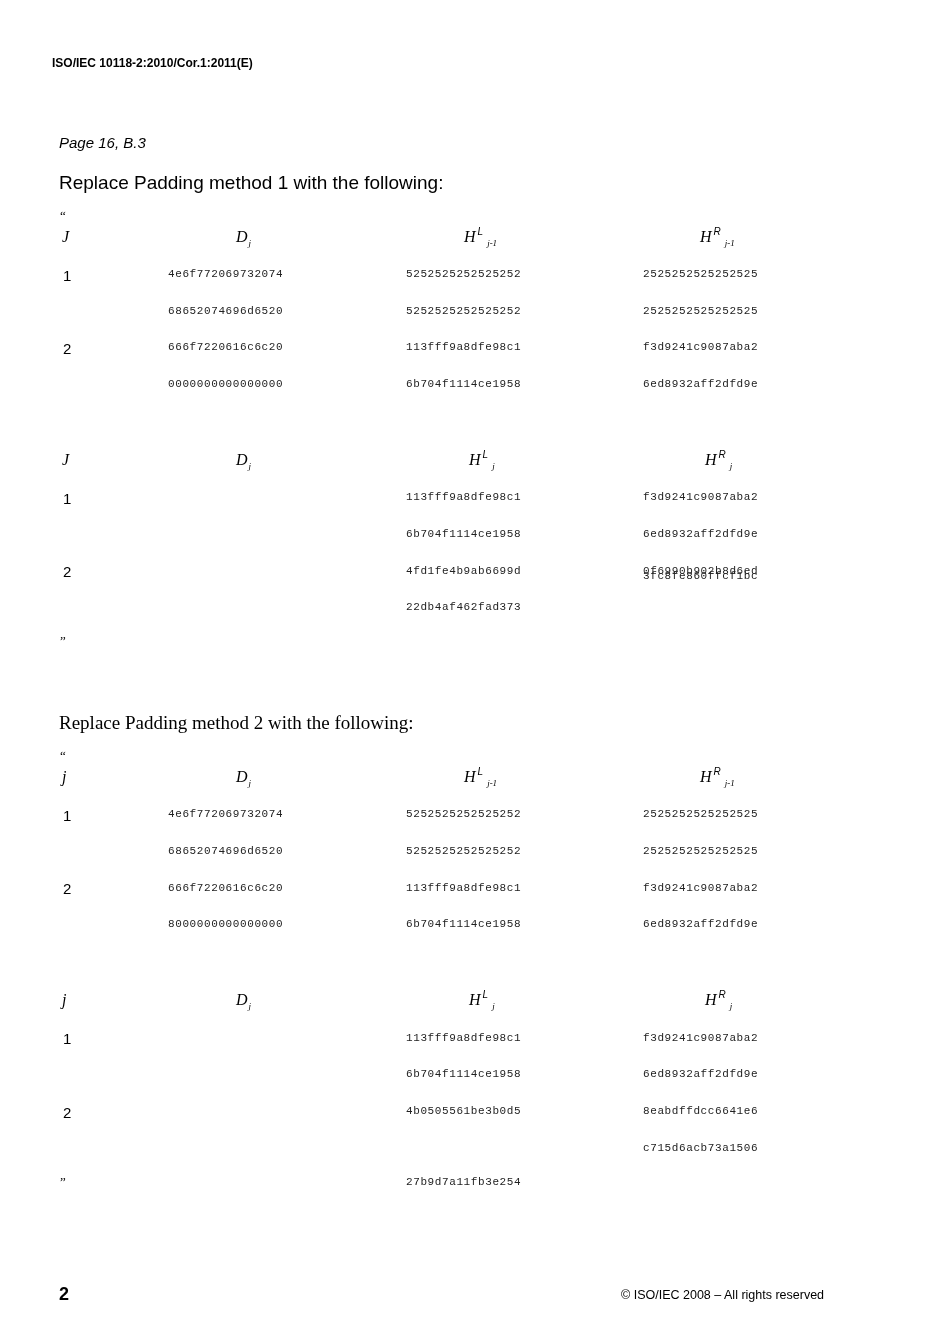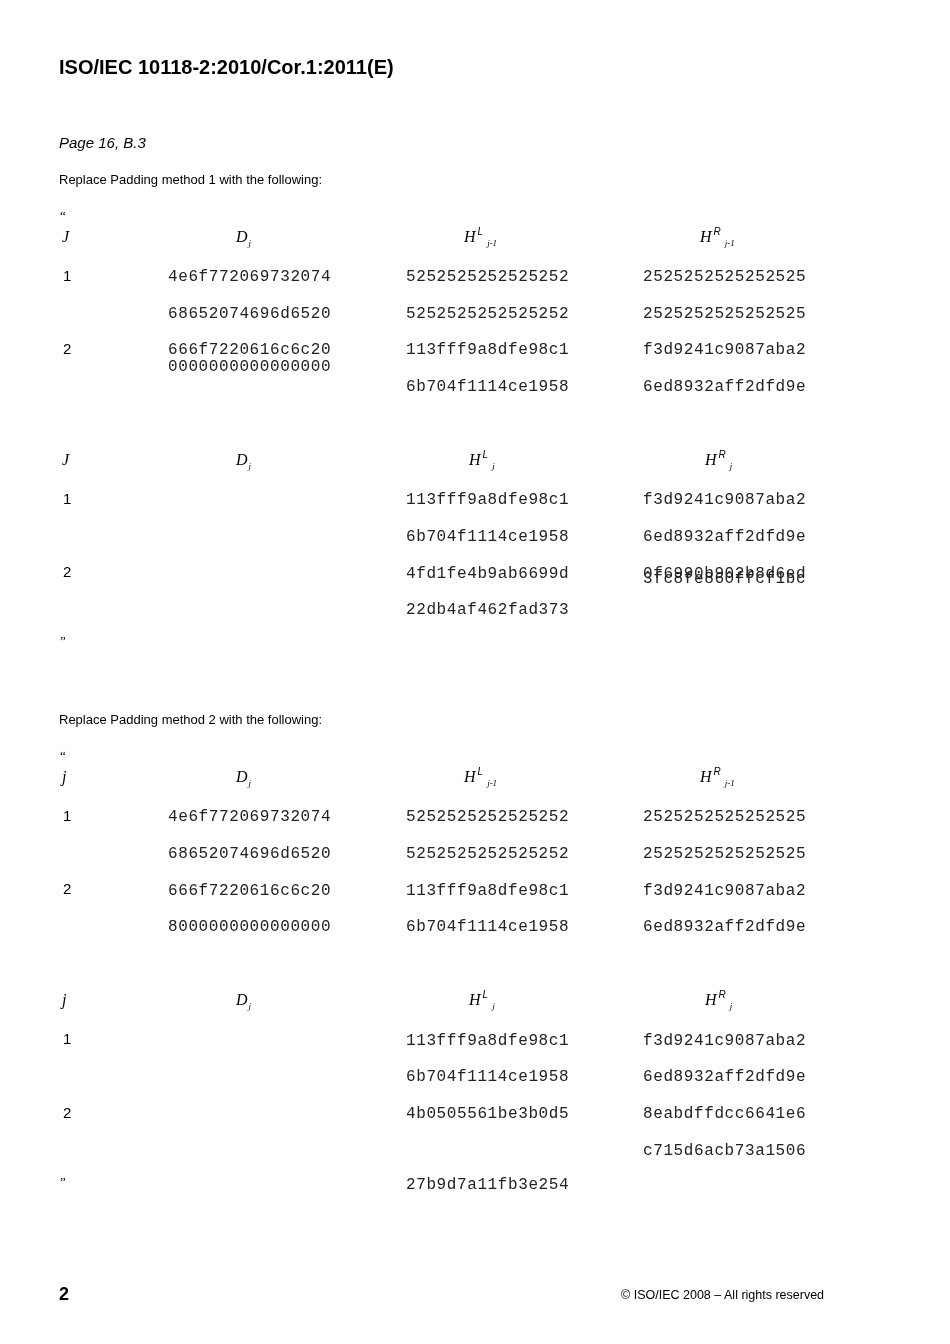--- a/index.html
+++ b/index.html
@@ -1,27 +1,27 @@
 <!DOCTYPE html>
 <html><head>
 <meta charset="utf-8">
 <style>
   html, body { margin: 0; padding: 0; background: #ffffff; }
   body { width: 950px; height: 1344px; position: relative; overflow: hidden; color: #000; font-family: "Liberation Sans", sans-serif; }
   .abs { position: absolute; }
-  .doc-header { left: 59px; top: 56px; font-size: 20px; font-weight: bold; }
+  .doc-header { left: 52px; top: 56px; font-size: 12px; font-weight: bold; }
   .page-ref { left: 59px; top: 134px; font-size: 15px; font-style: italic; }
-  .instr { left: 59px; font-size: 13px; }
+  .instr { left: 59px; font-size: 19px; }
   .quote { left: 60px; font-family: "Liberation Serif", serif; font-size: 13px; }
   .col-head { font-family: "Liberation Serif", serif; font-style: italic; font-size: 16px; white-space: nowrap; }
   .col-head .sup { font-family: "Liberation Sans", sans-serif; font-size: 10px; position: relative; top: -7px; margin-left: 2px; }
   .col-head .sub { font-size: 9px; position: relative; top: 4px; margin-left: 1px; }
   .col-head .sub2 { font-size: 9px; position: relative; top: 4px; margin-left: 4px; }
   .jnum { font-size: 15px; left: 63px; }
-  .hex { font-family: "Liberation Mono", monospace; font-size: 16px; letter-spacing: 0.6px; color: #222; white-space: nowrap; }
+  .hex { font-family: "Liberation Mono", monospace; font-size: 11px; letter-spacing: 0.6px; color: #222; white-space: nowrap; }
   .cD { left: 168px; }
   .cHL { left: 406px; }
   .cHR { left: 643px; }
   .footer-page { left: 59px; top: 1284px; font-size: 18px; font-weight: bold; }
   .footer-copy { left: 621px; top: 1288px; font-size: 12.5px; }
 </style>
 </head>
 <body>
 
 <div class="abs doc-header">ISO/IEC 10118-2:2010/Cor.1:2011(E)</div>
@@ -43,21 +43,21 @@
 
   <div class="abs hex cD" style="top:305px;">68652074696d6520</div>
   <div class="abs hex cHL" style="top:305px;">5252525252525252</div>
   <div class="abs hex cHR" style="top:305px;">2525252525252525</div>
 
   <div class="abs jnum" style="top:340px;">2</div>
   <div class="abs hex cD" style="top:341px;">666f7220616c6c20</div>
   <div class="abs hex cHL" style="top:341px;">113fff9a8dfe98c1</div>
   <div class="abs hex cHR" style="top:341px;">f3d9241c9087aba2</div>
 
-  <div class="abs hex cD" style="top:358px;">0000000000000000</div>
+  <div class="abs hex cD" style="top:378px;">0000000000000000</div>
   <div class="abs hex cHL" style="top:378px;">6b704f1114ce1958</div>
   <div class="abs hex cHR" style="top:378px;">6ed8932aff2dfd9e</div>
 </div>
 
 <div>
   <div class="abs col-head" style="left:62px;top:451px;">J</div>
   <div class="abs col-head" style="left:236px;top:451px;"><span>D</span><span class="sub">j</span></div>
   <div class="abs col-head" style="left:469px;top:451px;"><span>H</span><span class="sup">L</span><span class="sub2">j</span></div>
   <div class="abs col-head" style="left:705px;top:451px;"><span>H</span><span class="sup">R</span><span class="sub2">j</span></div>
 
@@ -71,21 +71,21 @@
   <div class="abs jnum" style="top:563px;">2</div>
   <div class="abs hex cHL" style="top:565px;">4fd1fe4b9ab6699d</div>
   <div class="abs hex cHR" style="top:565px;">0f6990b902b8d6ed</div>
 
   <div class="abs hex cHL" style="top:601px;">22db4af462fad373</div>
   <div class="abs hex cHR" style="top:570px;">3fc8fe860ffcf1bc</div>
 </div>
 
 <div class="abs quote" style="top:633px;">”</div>
 
-<div class="abs instr" style="top:712px;">Replace Padding method 2 with the following:</div>
+<div class="abs instr" style="top:712px;font-family:Liberation Serif, serif;">Replace Padding method 2 with the following:</div>
 <div class="abs quote" style="top:748px;">“</div>
 
 <div>
   <div class="abs col-head" style="left:62px;top:768px;">j</div>
   <div class="abs col-head" style="left:236px;top:768px;"><span>D</span><span class="sub">j</span></div>
   <div class="abs col-head" style="left:464px;top:768px;"><span>H</span><span class="sup">L</span><span class="sub2">j-1</span></div>
   <div class="abs col-head" style="left:700px;top:768px;"><span>H</span><span class="sup">R</span><span class="sub2">j-1</span></div>
 
   <div class="abs jnum" style="top:807px;">1</div>
   <div class="abs hex cD" style="top:808px;">4e6f772069732074</div>

